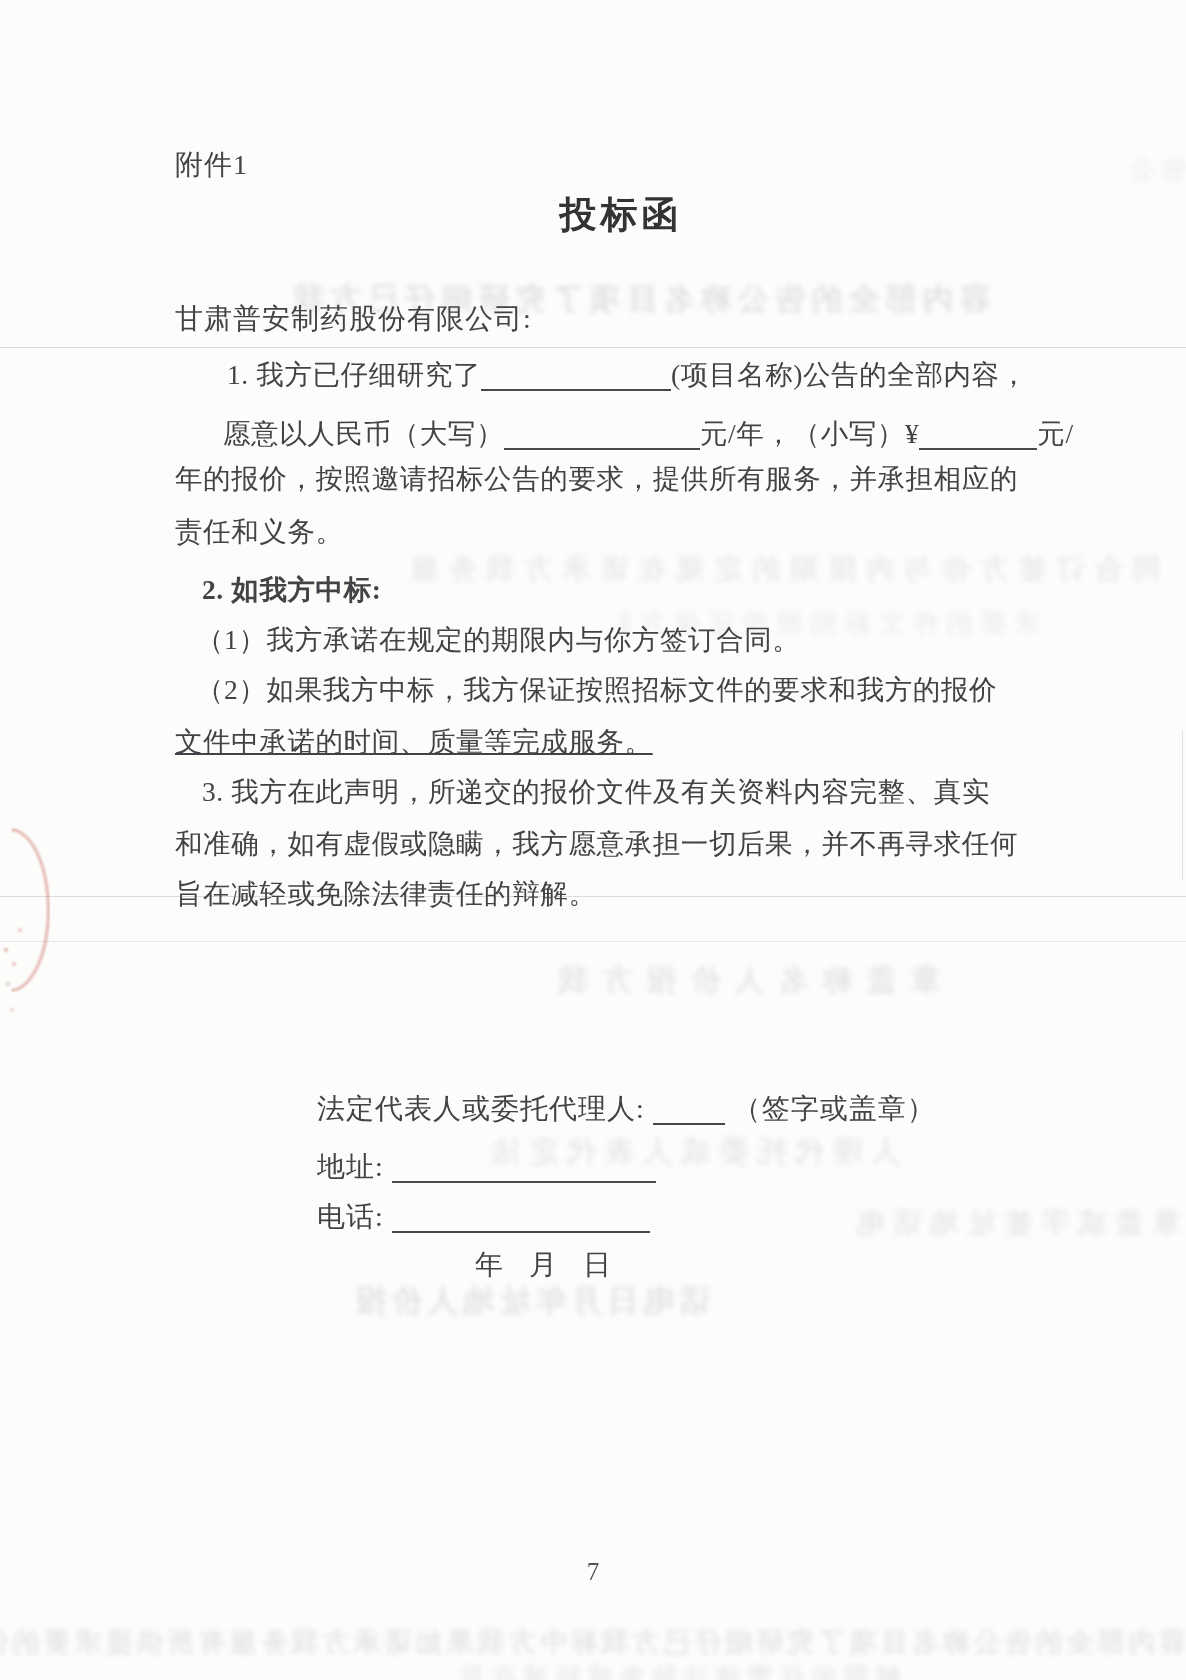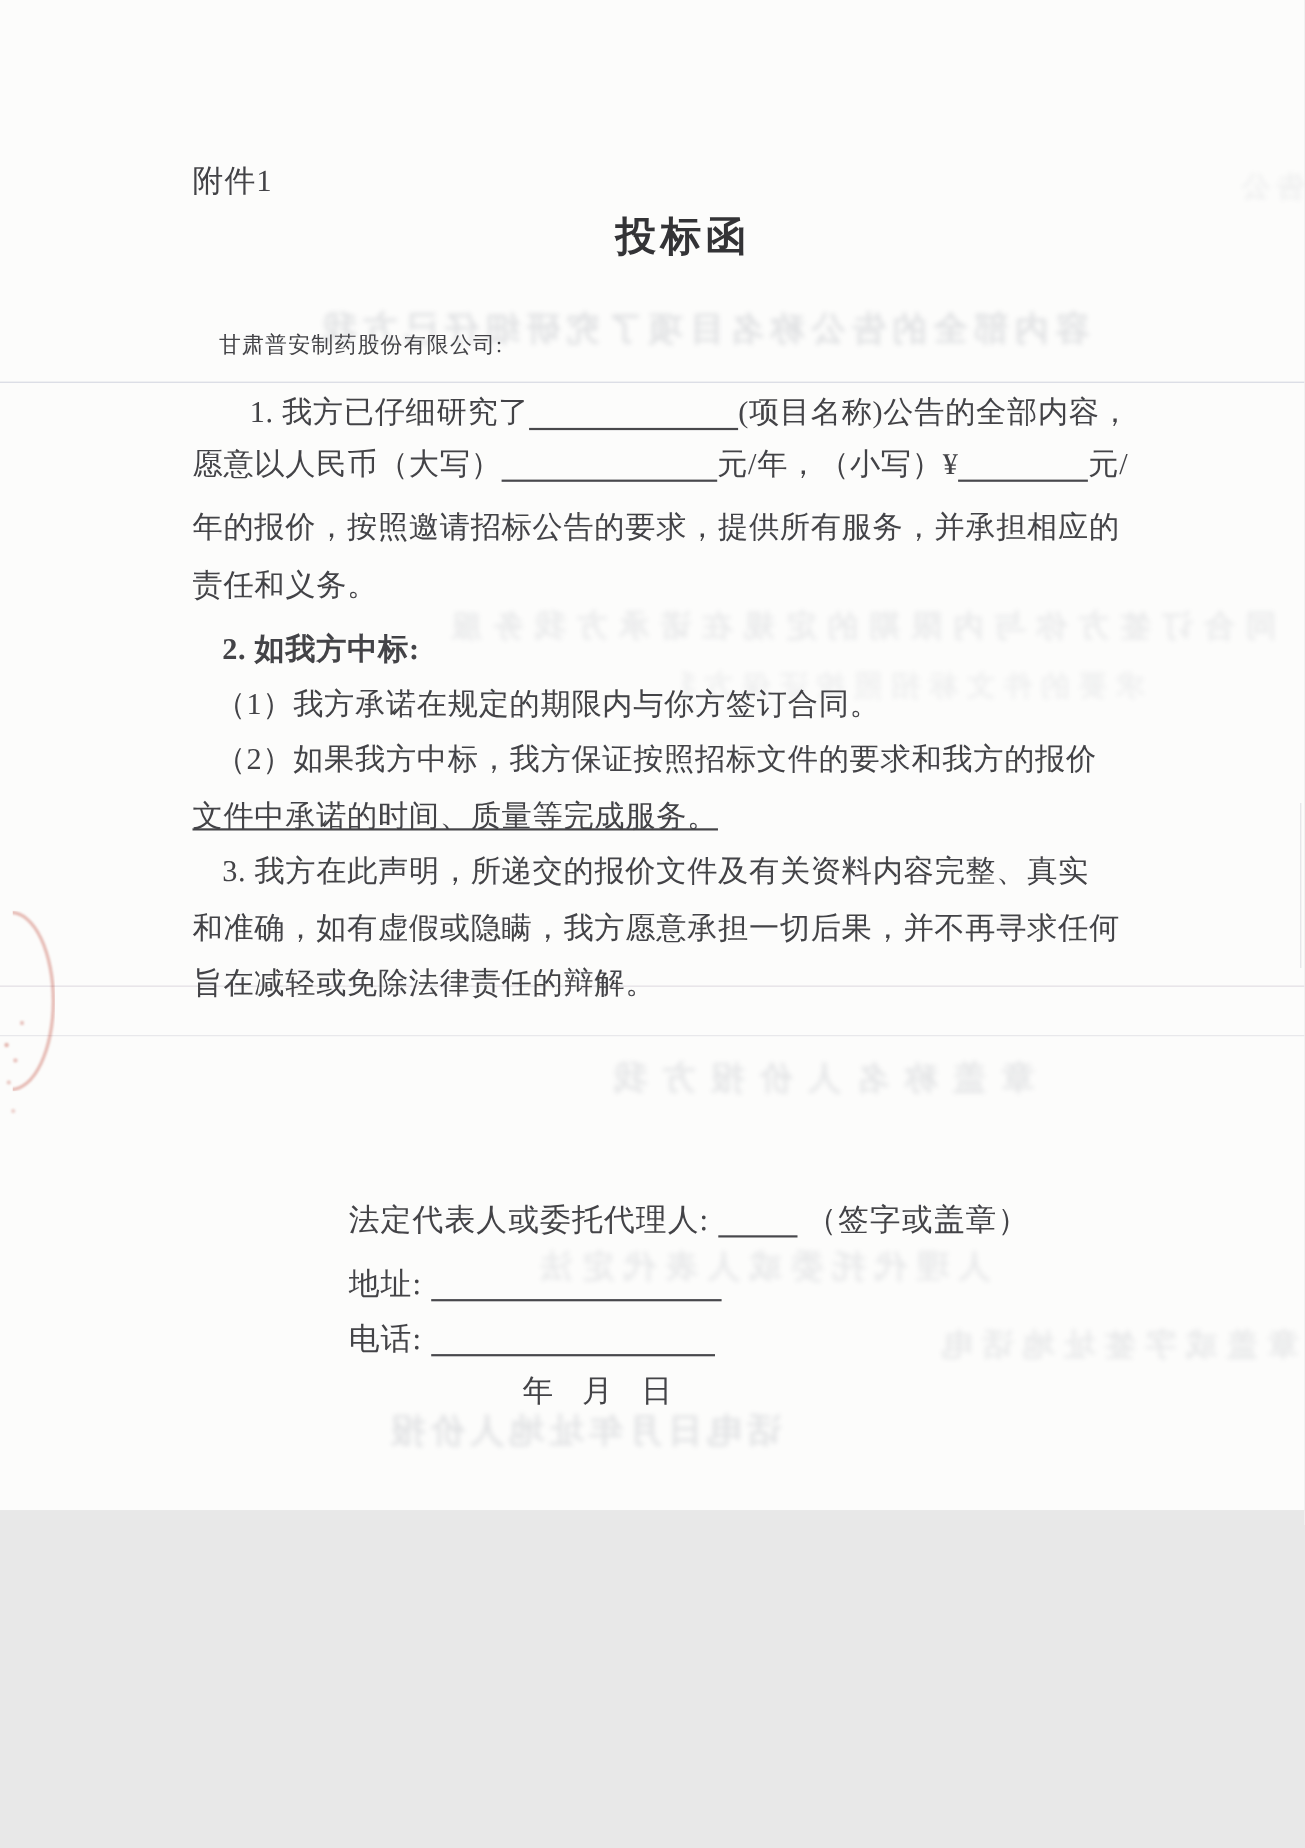--- a/index.html
+++ b/index.html
@@ -1,32 +1,32 @@
 <!DOCTYPE html>
 <html><head>
 <meta charset="utf-8">
 <style>
   html,body{margin:0;padding:0;background:#e8e8e8;}
   .page{
     position:relative;
-    width:1186px;height:1373px;
+    width:1186px;height:1680px;
     margin:0 auto;
     background:#fcfcfb;
     overflow:hidden;
     font-family:"Liberation Serif","DejaVu Serif",serif;
     color:#434347;
   }
   .abs{position:absolute;white-space:nowrap;}
   .attach{left:175px;top:146px;font-size:28px;letter-spacing:1px;}
   .title{left:0;top:190px;width:1186px;text-align:center;padding-left:28px;
          font-size:37px;font-weight:700;color:#333336;letter-spacing:4px;}
-  .salut{left:175px;top:300px;font-size:20px;letter-spacing:1px;margin-left:24px;}
+  .salut{left:175px;top:300px;font-size:28px;letter-spacing:1px;}
   .bl{left:175px;font-size:27.5px;letter-spacing:0.6px;}
   .l1{top:357px;padding-left:52px;}
-  .l2{top:404px;}
+  .l2{top:416px;margin-left:48px;}
   .l3{top:461px;}
   .l4{top:514px;}
   .l5{top:572px;padding-left:27px;font-weight:bold;}
   .l6{top:622px;padding-left:21px;}
   .l7{top:672px;padding-left:21px;}
   .l8{top:724px;text-decoration:underline;}
   .l9{top:774px;padding-left:27px;}
   .l10{top:826px;}
   .l11{top:876px;}
   .sig{left:317px;font-size:28px;letter-spacing:1px;}

